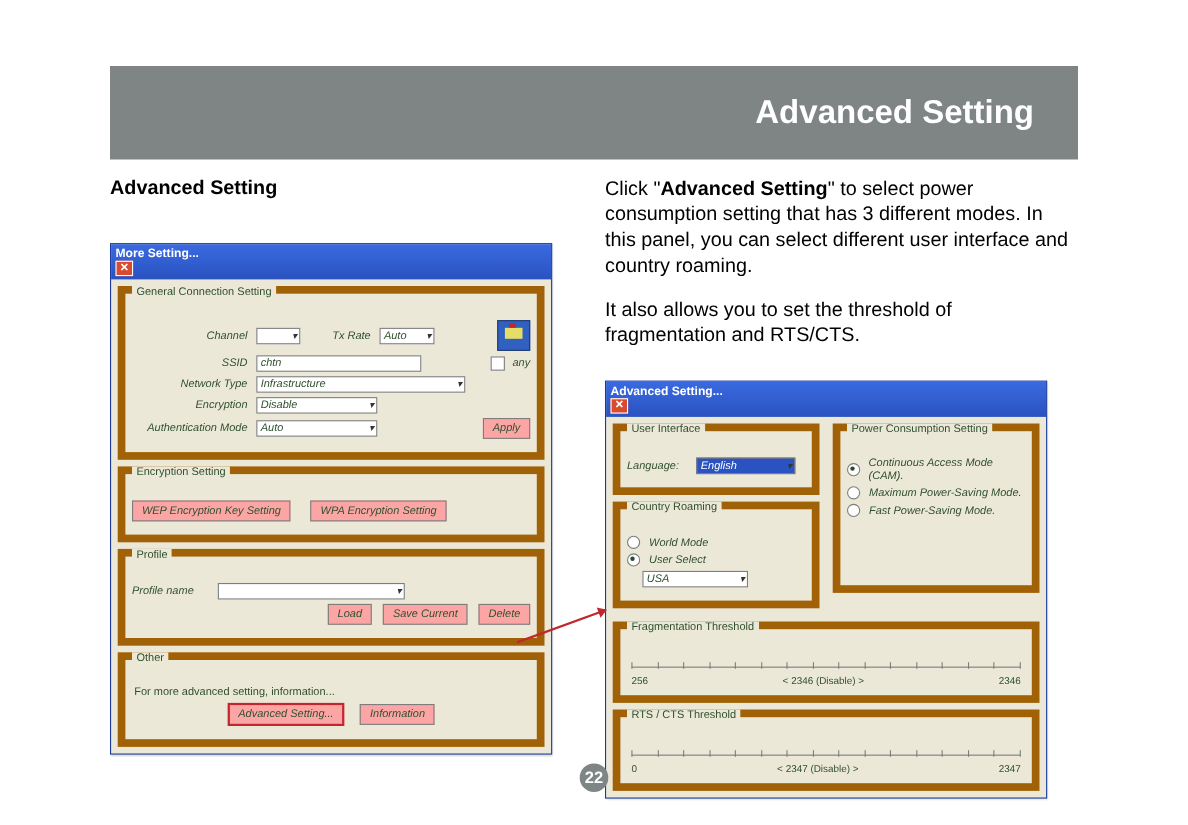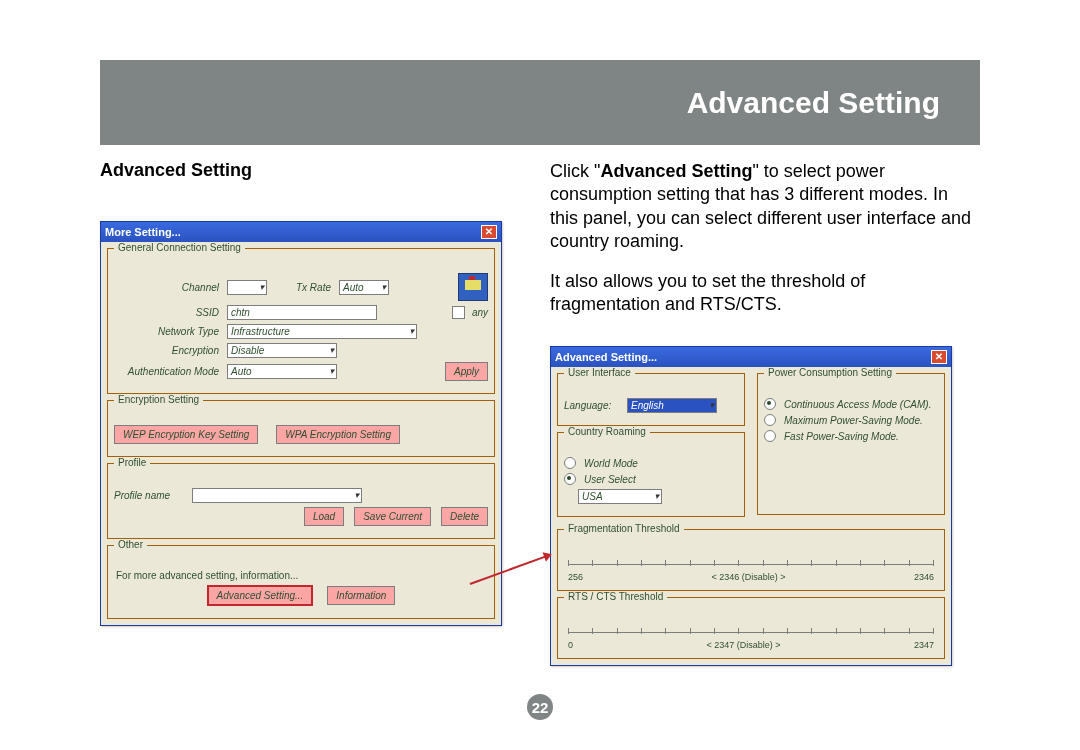--- a/index.html
+++ b/index.html
@@ -64,35 +64,35 @@
     color: #2f4f2f;
     box-shadow: 1px 1px 2px rgba(0,0,0,.2);
   }
   .titlebar {
     background: linear-gradient(#3a6ae0, #2a52c0);
     color: #fff;
     font-weight: bold;
     padding: 3px 4px;
     display: flex;
     justify-content: space-between;
-    align-items: center;
     font-size: 11px;
+    flex-direction: column;
   }
   .closebtn {
     width: 16px; height: 14px;
     background: #d94a2e;
     border: 1px solid #fff;
     color: #fff;
     font-size: 10px;
     line-height: 12px;
     text-align: center;
     box-sizing: border-box;
   }
   .grp {
-    border: 1px solid #a16207;
+    border: 7px solid #a16207;
     margin: 6px;
     padding: 20px 6px 8px 6px;
     position: relative;
   }
   .grp-title {
     position: absolute;
     top: -7px;
     left: 6px;
     background: #ece8d8;
     padding: 0 4px;
@@ -332,21 +332,21 @@
               <span class="grp-title">Country Roaming</span>
               <div class="row">
                   <span class="radio"></span>
                   <span>World Mode</span>
                 </div>
               <div class="row">
                   <span class="radio on"></span>
                   <span>User Select</span>
                 </div>
               <div class="row" style="margin-left:14px">
-                  <span class="sel in" style="width:84px">USA</span>
+                  <span class="sel in" style="width:96px">USA</span>
                 </div>
             </div>
           </div>
           <div style="flex:1">
             <div class="grp" style="min-height:112px">
               <span class="grp-title">Power Consumption Setting</span>
               <div class="row">
                   <span class="radio on"></span>
                   <span>Continuous Access Mode (CAM).</span>
                 </div>

